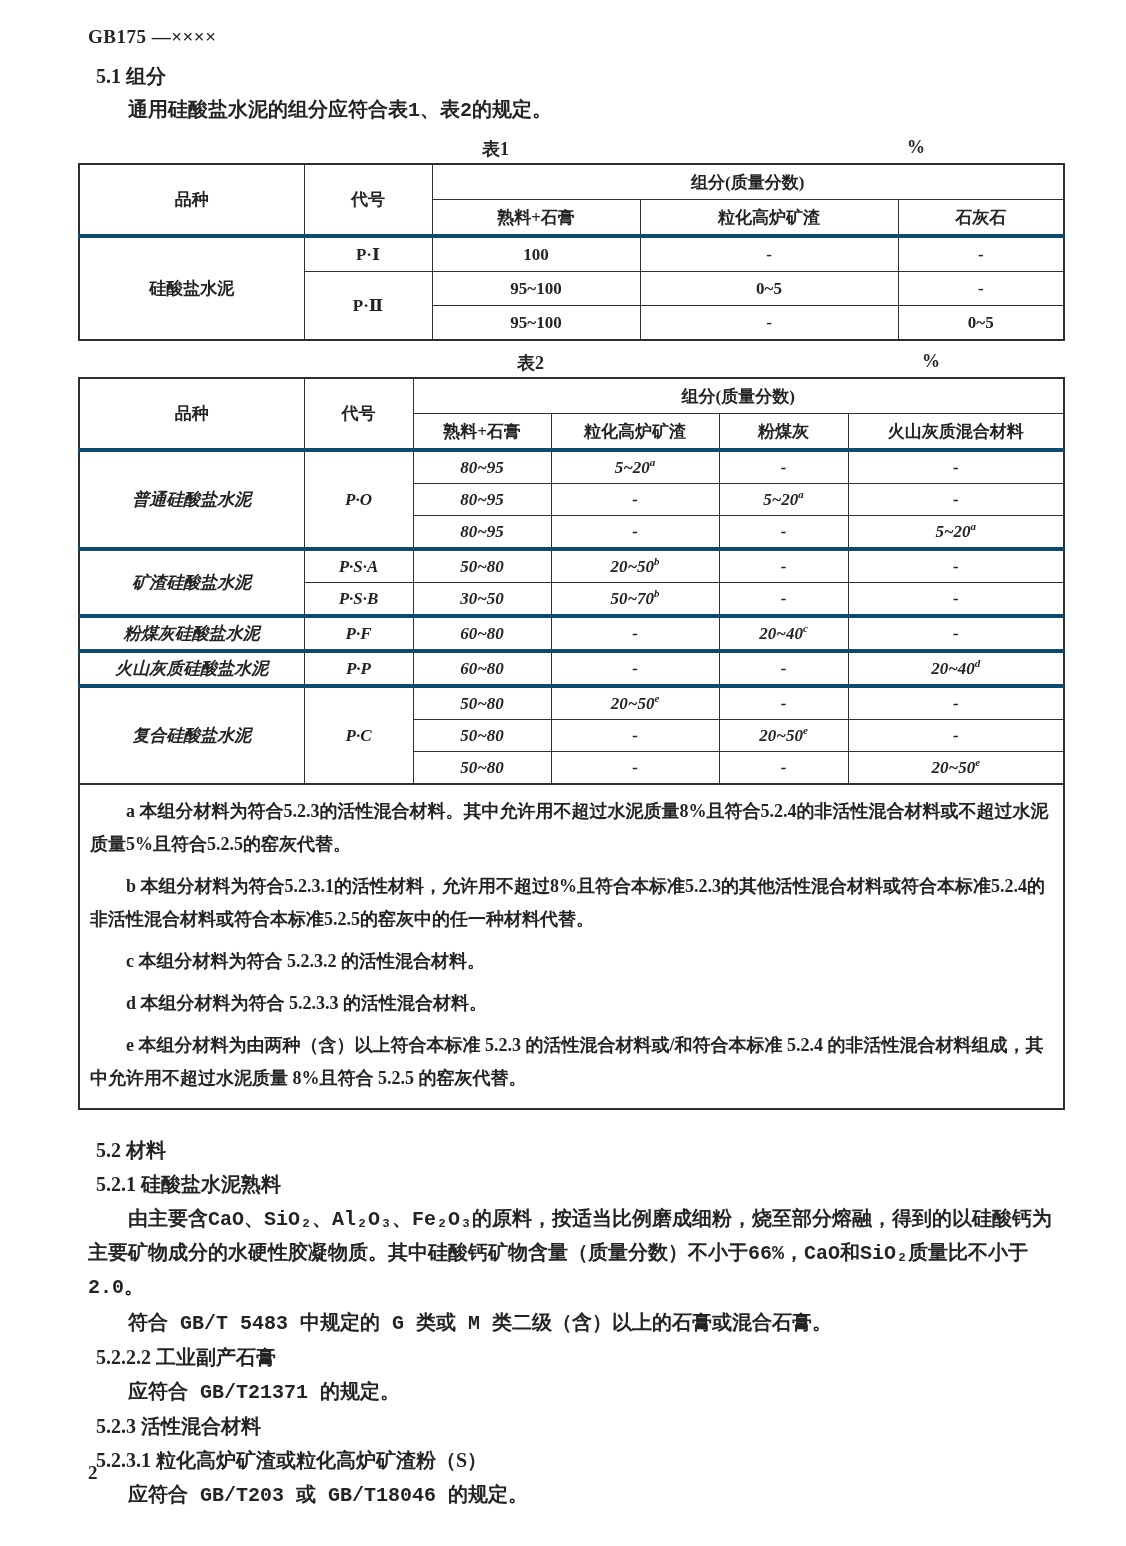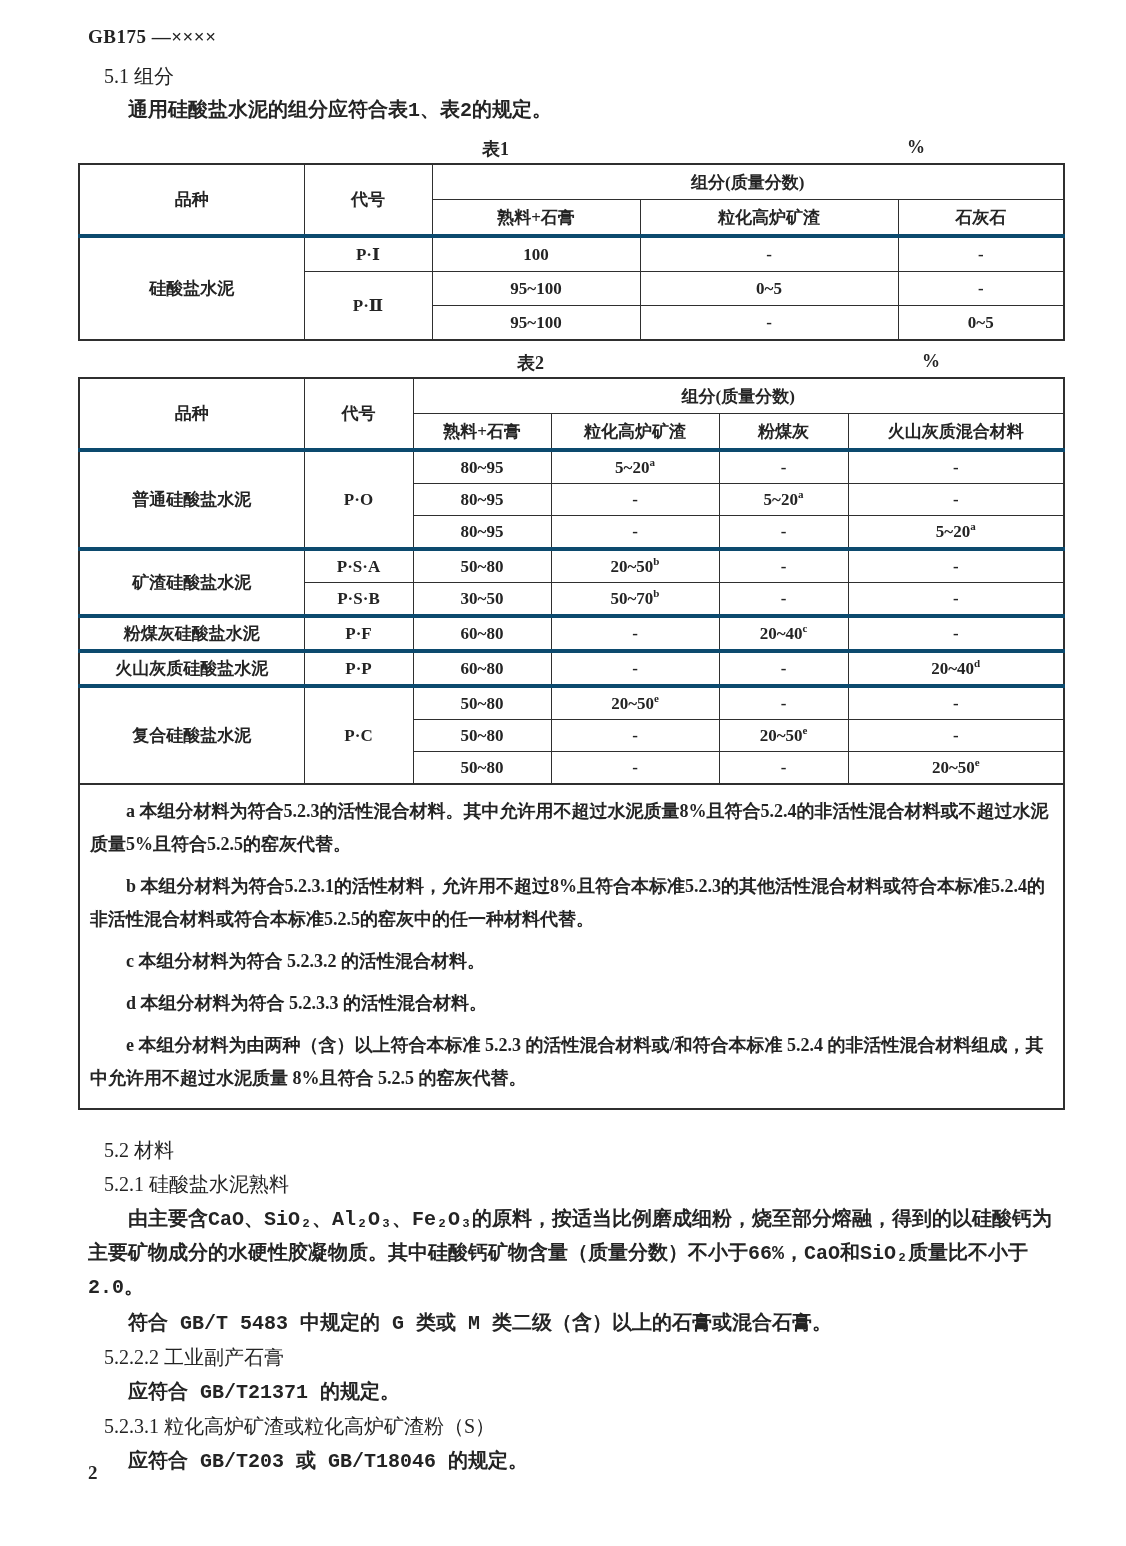--- a/index.html
+++ b/index.html
@@ -8,38 +8,38 @@
     width:1126px; height:1546px;
     background:#ffffff;
     font-family:"Liberation Serif","DejaVu Serif",serif;
     color:#242424;
     overflow:hidden;
   }
   .content { position:absolute; left:78px; top:26px; width:985px; }
 
   .doc-code { margin:0 0 0 10px; font-size:19px; font-weight:700; letter-spacing:0.5px; }
 
-  .hd { margin:12px 0 0 26px; font-size:20px; font-weight:400; line-height:32px; }
+  .hd { margin:12px 0 0 18px; font-size:20px; font-weight:700; line-height:32px; }
   .para { margin:2px 0 0 10px; font-size:20px; font-weight:600; line-height:34px; text-indent:2em;font-family:Liberation Mono, monospace; }
 
   .tbl-caption { position:relative; margin-top:9px; height:26px; font-size:18px; font-weight:700; }
   .tbl-caption .cap { display:block; text-align:center; }
   .cap1 { padding-right:150px; }
   .cap2 { padding-right:80px;margin-top:10px; }
   .tbl-caption .unit { position:absolute; top:0; font-weight:700; }
   .unit1 { right:138px; }
   .unit2 { right:123px; }
 
   table { border-collapse:collapse; width:985px; table-layout:fixed;
           font-size:17px; font-weight:700; }
   table, table.bordered { border:2px solid #2f2f2f; }
   th, td { border:1px solid #2f2f2f; text-align:center; vertical-align:middle; padding:0 4px; }
   tr.hrow  th { height:34px; font-weight:700;margin-left:16px; }
   tr.r34 td { height:33px; }
-  tr.r32 td { height:31px; }
+  tr.r32 td { height:31px;font-style:italic; }
   tr.group td { border-top:4px solid #0c4a6e; }
   td sup { font-size:11px; font-weight:700; vertical-align:super; line-height:0; }
 
   .fn-cell { text-align:left; font-size:18px; font-weight:600; padding:10px 14px 4px 10px; }
   .fn-cell p { margin:0 0 9px 0; line-height:33px; text-indent:2em; }
   .fn-cell b { font-weight:700; }
 
   .sec { margin-top:24px; }
   .sec .hd { margin-top:0; line-height:33px; }
   .sec .hd + .hd { margin-top:1px; }
@@ -219,20 +219,21 @@
     </tbody>
       </table>
 
     <div class="sec">
       <div class="hd">5.2 材料</div>
       <div class="hd gap-s">5.2.1 硅酸盐水泥熟料</div>
       <div class="para">由主要含CaO、SiO₂、Al₂O₃、Fe₂O₃的原料，按适当比例磨成细粉，烧至部分熔融，得到的以硅酸钙为主要矿物成分的水硬性胶凝物质。其中硅酸钙矿物含量（质量分数）不小于66%，CaO和SiO₂质量比不小于2.0。</div>
       <div class="para">符合 GB/T 5483 中规定的 G 类或 M 类二级（含）以上的石膏或混合石膏。</div>
       <div class="hd gap-s">5.2.2.2 工业副产石膏</div>
       <div class="para">应符合 GB/T21371 的规定。</div>
+      <div class="hd gap-s">5.2.3 活性混合材料</div>
       <div class="hd gap-s">5.2.3.1 粒化高炉矿渣或粒化高炉矿渣粉（S）</div>
       <div class="para">应符合 GB/T203 或 GB/T18046 的规定。</div>
     </div>
 
   </div>
 
   <div class="page-number">2</div>
 </div>
 
 </body></html>

